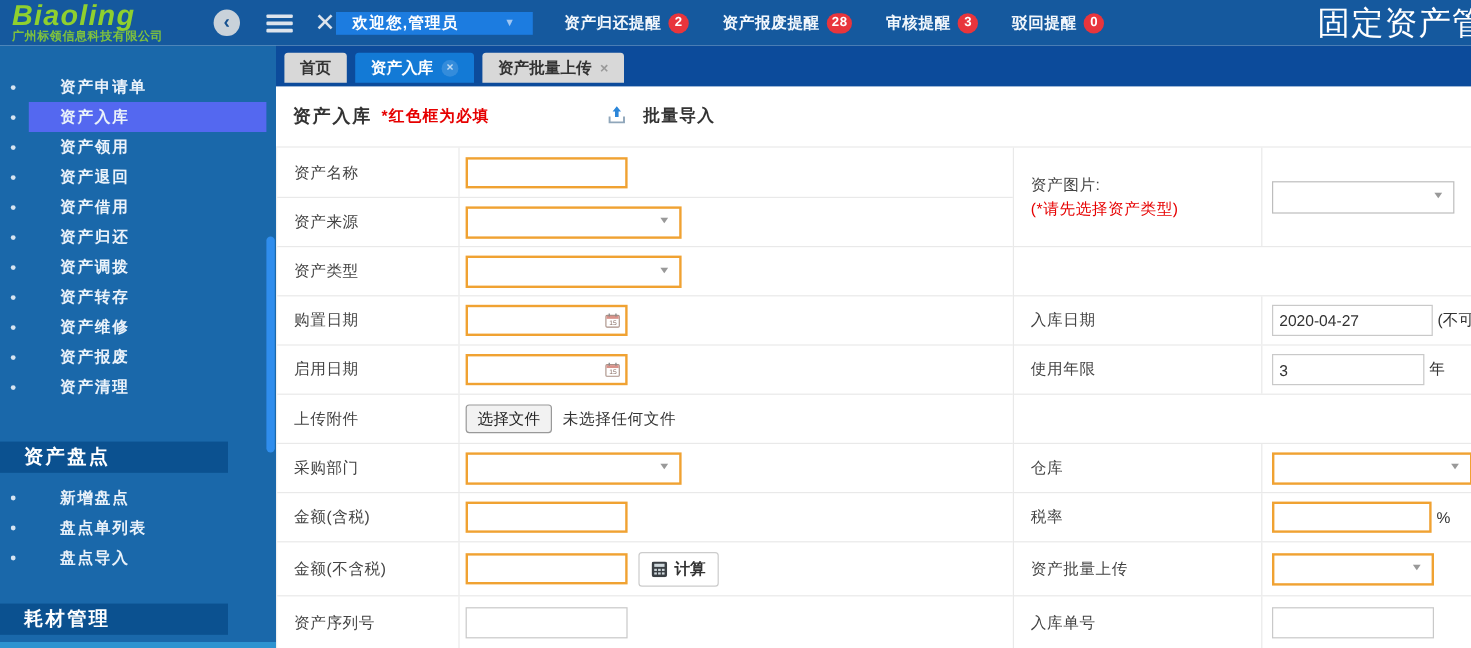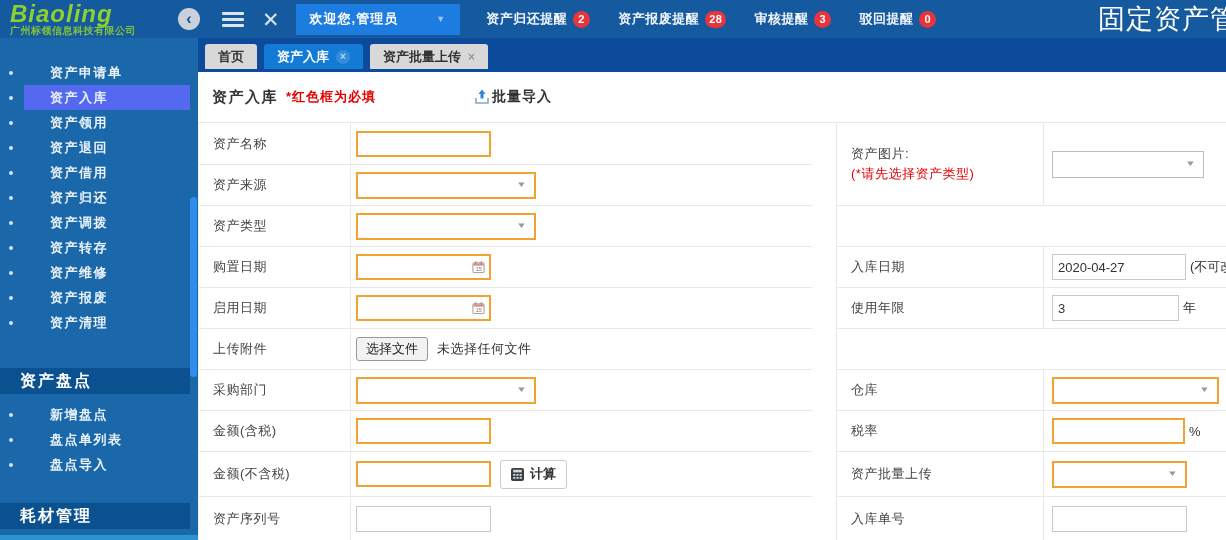--- a/index.html
+++ b/index.html
@@ -9,32 +9,32 @@
 
   
   .topbar { height:38px; background:#15599e; display:flex; align-items:center; position:relative; flex-shrink:0; }
   .brand { width:178px; padding-left:10px; line-height:1.05; flex-shrink:0; }
   .brand-logo { font-size:24px; font-weight:bold; font-style:italic; color:#8fd02f; letter-spacing:1px; }
   .brand-sub { font-size:10px; color:#7fc23d; font-weight:bold; letter-spacing:.5px; white-space:nowrap; }
   .tb-circle { width:22px; height:22px; border-radius:50%; background:#c9d2da; color:#14508f; display:flex; align-items:center; justify-content:center; font-size:16px; font-weight:bold; cursor:pointer; flex-shrink:0; }
   .tb-ham { margin-left:22px; cursor:pointer; flex-shrink:0; }
   .tb-ham i { display:block; width:22px; height:3px; background:#dde4ec; margin:3px 0; border-radius:1px; }
   .tb-x { margin-left:18px; color:#dde4ec; font-size:21px; font-weight:bold; cursor:pointer; flex-shrink:0; line-height:1; }
-  .welcome { margin-left:16px; height:31px; background:#1c7ce0; color:#fff; display:flex; align-items:center; padding:0 14px; font-size:13px; font-weight:bold; letter-spacing:1px; cursor:pointer; flex-shrink:0; }
+  .welcome { height:19px; background:#1c7ce0; color:#fff; display:flex; align-items:center; padding:0 14px; font-size:13px; font-weight:bold; letter-spacing:1px; cursor:pointer; flex-shrink:0; }
   .welcome .caret { margin-left:38px; color:#9fc6f2; font-size:9px; }
   .notifs { display:flex; align-items:center; margin-left:26px; gap:28px; }
   .notif { display:flex; align-items:center; gap:6px; color:#f2f7fc; font-size:13px; font-weight:bold; letter-spacing:.5px; cursor:pointer; white-space:nowrap; }
   .badge { min-width:17px; height:17px; padding:0 4px; border-radius:9px; background:#e8353c; color:#fff; font-size:11px; font-weight:bold; display:flex; align-items:center; justify-content:center; }
   .app-title { position:absolute; left:1098px; top:1px; font-size:27px; color:#fff; white-space:nowrap; letter-spacing:1px; }
 
   
   .body-row { flex:1; display:flex; min-height:0; }
 
   
-  .sidebar { width:198px; flex-shrink:0; background:#1a68aa; position:relative; overflow:hidden; }
+  .sidebar { width:230px; flex-shrink:0; background:#1a68aa; position:relative; overflow:hidden; }
   .menu { list-style:none; padding-top:22px; }
   .menu.sub { padding-top:8px; }
   .menu li { height:25px; position:relative; display:flex; align-items:center; font-size:13px; font-weight:bold; cursor:pointer; }
   .menu .hl { position:absolute; left:24px; right:8px; top:0; bottom:0; background:#5468f0; }
   .menu .bullet { position:absolute; left:9px; width:4px; height:4px; border-radius:50%; background:#d5e4f2; }
   .menu .lbl { margin-left:50px; color:#eaf2fa; letter-spacing:1.5px; position:relative; }
   .section-hdr { height:26px; background:#0b5190; width:190px; display:flex; align-items:center; padding-left:20px; color:#fff; font-size:16px; font-weight:bold; letter-spacing:2px; cursor:pointer; }
   .sh1 { margin-top:33px; } .sh2 { margin-top:26px; }
   .sb-scroll { position:absolute; right:1px; top:159px; width:7px; height:180px; background:#2f8ded; border-radius:4px; }
   .sb-bottom { position:absolute; bottom:0; left:0; width:100%; height:5px; background:#2d93d0; }
@@ -45,26 +45,26 @@
   .tab { height:25px; padding:0 13px; display:flex; align-items:center; gap:7px; font-size:13px; border-radius:3px 3px 0 0; cursor:pointer; white-space:nowrap; }
   .tab.gray { background:#d8d8d8; color:#333; font-weight:bold; }
   .tab.active { background:#137ad6; color:#fff; font-weight:bold; }
   .tab-x { font-size:12px; color:#999; }
   .tab-x.ghost { width:14px; height:14px; border-radius:50%; background:rgba(255,255,255,.14); color:#bcd9f3; font-size:10px; display:flex; align-items:center; justify-content:center; }
 
   .content { flex:1; min-height:0; }
   .content-hdr { height:50px; display:flex; align-items:center; padding-left:14px; }
   .page-title { font-size:15px; font-weight:bold; color:#333; letter-spacing:1.5px; }
   .required-note { margin-left:8px; color:#e60000; font-size:13px; font-weight:bold; letter-spacing:1px; }
-  .import-btn { margin-left:98px; display:flex; align-items:center; gap:2px; font-size:14px; font-weight:bold; color:#333; cursor:pointer; letter-spacing:1px; }
+  .import-btn { margin-left:98px; display:flex; gap:14px; font-size:14px; font-weight:bold; color:#333; cursor:pointer; letter-spacing:1px; }
 
   
   .ftable { display:flex; border-top:1px solid #e9e9e9; border-left:1px solid #efefef; }
   .fleft { width:613px; flex-shrink:0; }
-  .fright { flex:1; border-left:1px solid #e9e9e9; min-width:0;margin-left:24px; }
+  .fright { flex:1; border-left:1px solid #e9e9e9; min-width:0; }
   .frow { display:flex; border-bottom:1px solid #e9e9e9; }
   .h42{height:42px} .h41{height:41px} .h45{height:45px} .h44{height:44px} .h83{height:83px}
   .flabel { width:152px; flex-shrink:0; border-right:1px solid #e9e9e9; display:flex; align-items:center; padding-left:14px; font-size:13px; color:#444; letter-spacing:.5px; }
   .ffield { flex:1; display:flex; align-items:center; padding-left:5px; }
   .frlabel { width:207px; flex-shrink:0; border-right:1px solid #e9e9e9; display:flex; align-items:center; padding-left:14px; font-size:13px; color:#444; letter-spacing:.5px; }
   .frlabel.multi { flex-direction:column; align-items:flex-start; justify-content:center; line-height:1.55; }
   .frfield { flex:1; display:flex; align-items:center; padding-left:8px; }
   .noline { border:none; }
   .hint-red { color:#e60000; font-size:13px; }
 

